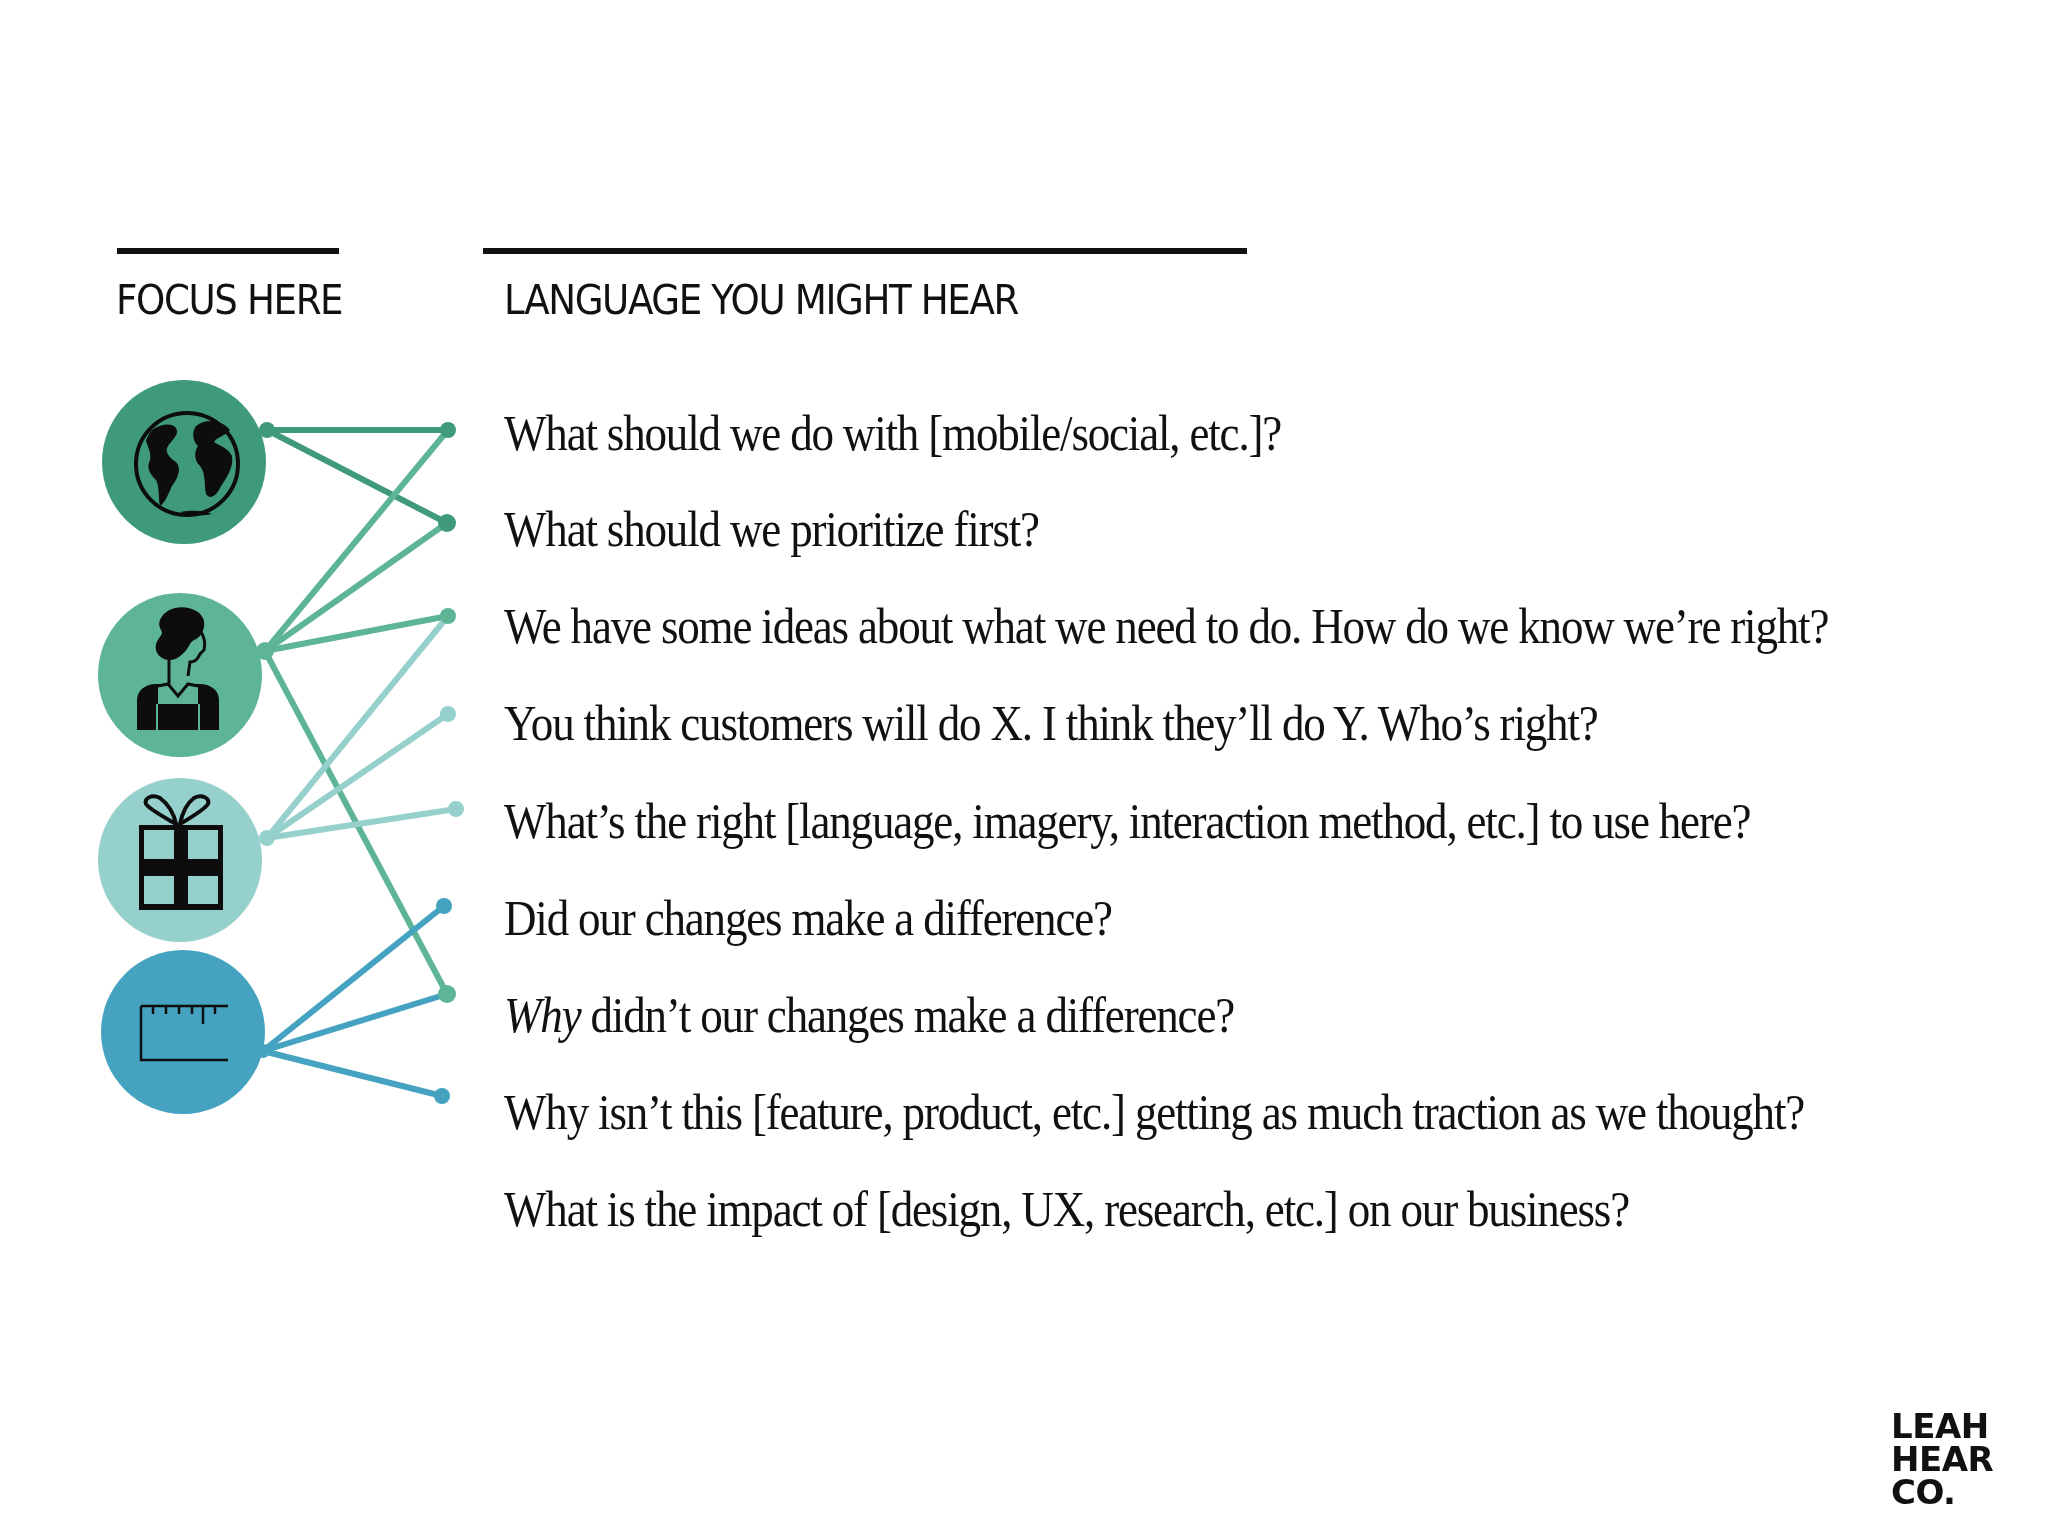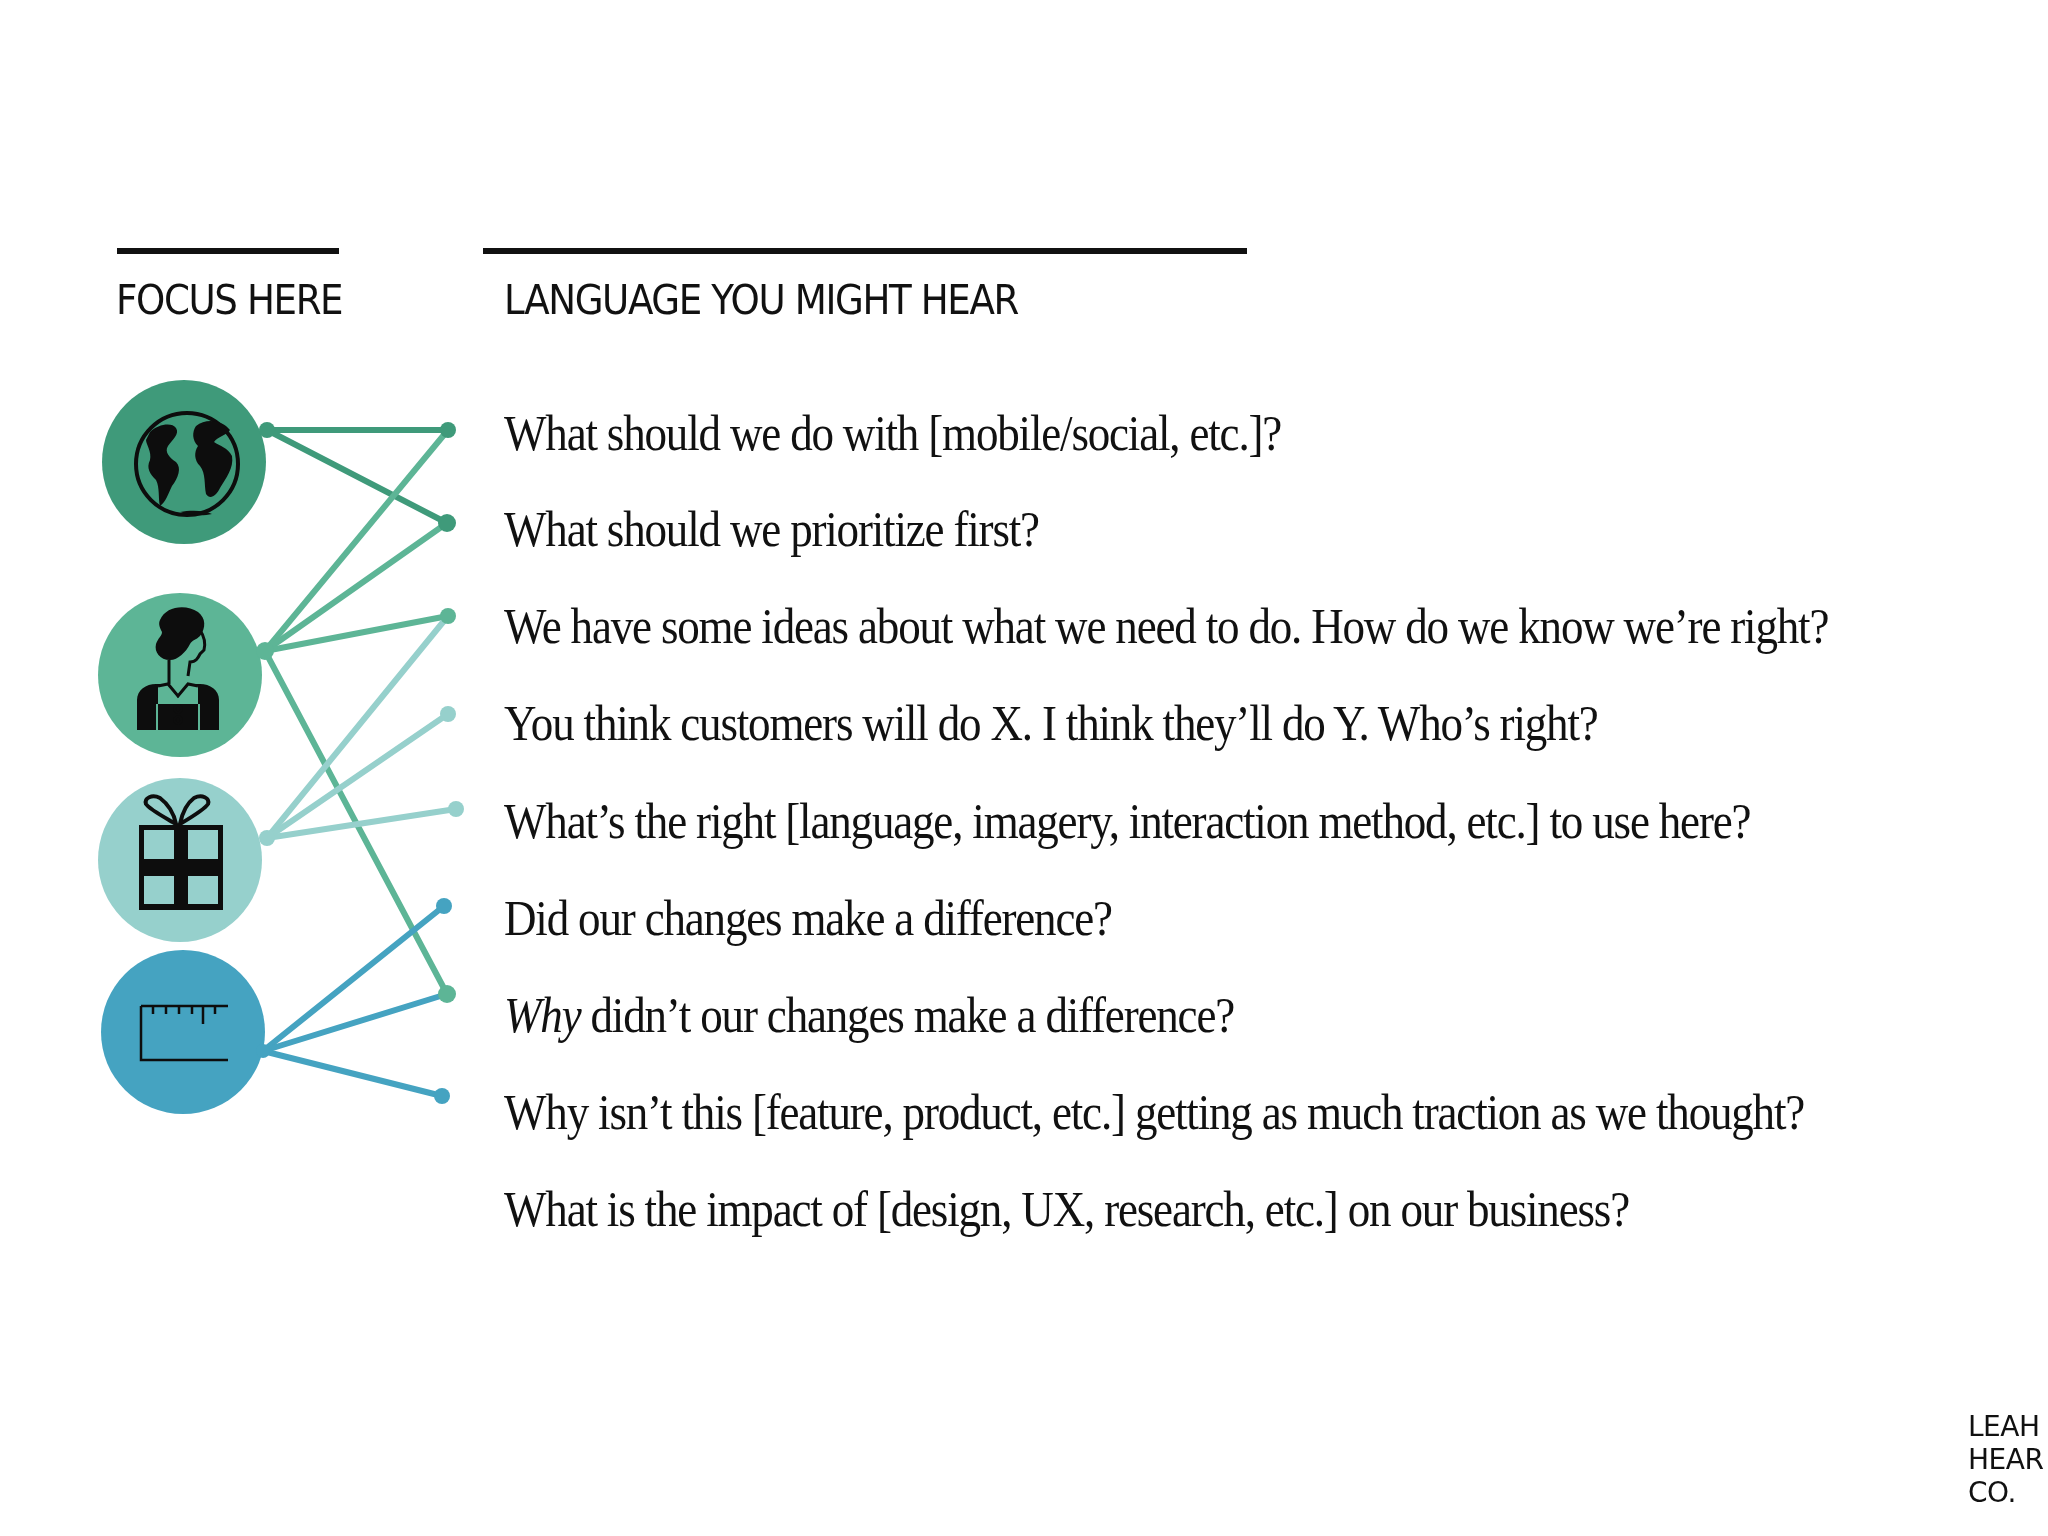--- a/index.html
+++ b/index.html
@@ -26,27 +26,28 @@
     line-height: 1;
     letter-spacing: -1.3px;
     transform: scaleX(0.9);
     transform-origin: left top;
   }
   .question em { font-style: italic; }
   #diagram { position: absolute; left: 0; top: 0; width: 2048px; height: 1536px; pointer-events: none; }
   .node { pointer-events: auto; }
   .logo {
     position: absolute;
-    left: 1968px;
+    left: 1891px;
     top: 1410px;
     font-family: "DejaVu Sans", sans-serif;
-    font-size: 28px;
+    font-size: 34px;
     line-height: 33px;
     color: #111111;
     letter-spacing: -0.5px;
+    font-weight: bold;
   }
   .logo div { white-space: nowrap; }
 </style>
 </head>
 <body>
 
 <div class="rule" style="left:117px; top:248px; width:222px;"></div>
 <div class="rule" style="left:483px; top:248px; width:764px;"></div>
 
 <div class="heading" style="left:116px; top:280px;">FOCUS HERE</div>

